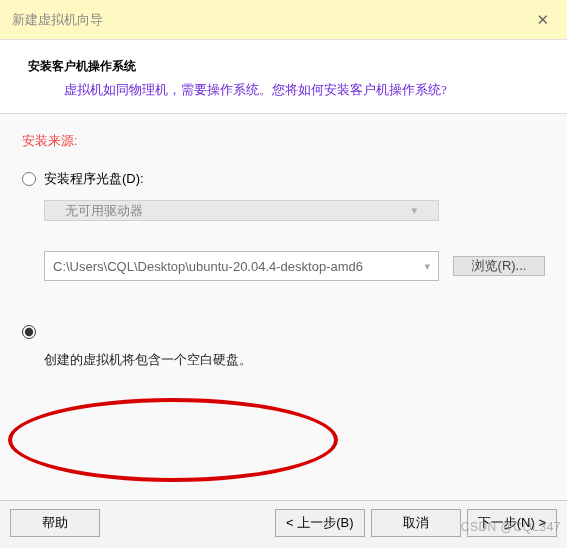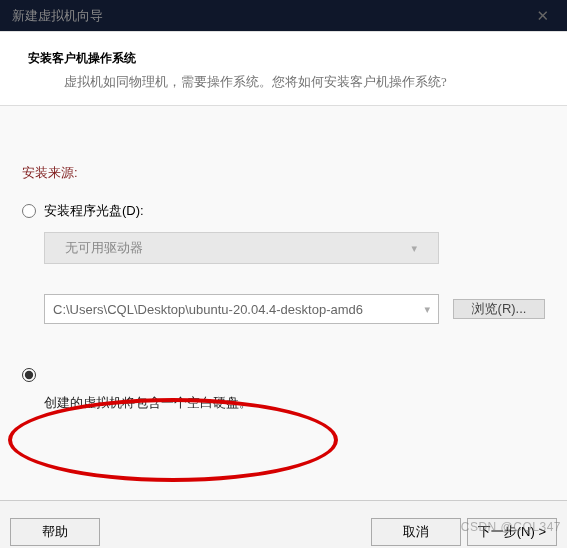--- a/index.html
+++ b/index.html
@@ -7,62 +7,61 @@
       width: 567px;
       height: 548px;
       font-family: "Microsoft YaHei", "Segoe UI", sans-serif;
       font-size: 13px;
       background: #f9f9f9;
       color: #333;
       overflow: hidden;
       position: relative;
     }
     .titlebar {
-      height: 32px;
+      height: 40px;
       display: flex;
       align-items: center;
       justify-content: space-between;
       padding: 0 12px;
       border-bottom: 1px solid #e0e0e0;
-      background: #0f172a;
+      background: #fef9c3;
       color: #888;
       font-size: 13px;
     }
     .close-x { font-size: 15px; color: #666; cursor: pointer; padding: 2px 6px; }
     .header {
       padding: 18px 28px 14px 28px;
       background: #fff;
       border-bottom: 1px solid #ddd;
     }
     .header h1 { font-size: 12px; font-weight: bold; color: #000; }
-    .header p { font-size: 13px; color: #737373; margin-top: 6px; padding-left: 36px; font-family: Liberation Serif, serif; }
+    .header p { font-size: 13px; color: #6d28d9; margin-top: 6px; padding-left: 36px; font-family: Liberation Serif, serif; }
     .content {
       padding: 18px 22px 10px 22px;
     }
     .section-label {
       font-size: 13px;
-      color: #7f1d1d;
+      color: #ef4444;
       margin-bottom: 20px;
-      margin-top: 40px;
     }
     .option-row {
       display: flex;
       align-items: center;
       margin-bottom: 12px;
     }
     .option-row input[type=radio] {
       width: 14px; height: 14px;
       margin-right: 8px;
       accent-color: #333;
     }
     .option-row label { font-size: 13px; color: #000000; }
     .dropdown-disabled {
       margin: 6px 0 30px 22px;
       width: 395px;
-      height: 32px;
+      height: 21px;
       background: #e8e8e8;
       border: 1px solid #d0d0d0;
       display: flex;
       align-items: center;
       justify-content: space-between;
       padding: 0 21px 0 20px;
       color: #888;
       font-size: 13px;
     }
     .chev { color: #aaa; font-size: 11px; }
@@ -107,22 +106,22 @@
     }
     .footer {
       position: absolute;
       bottom: 0;
       left: 0;
       width: 100%;
       height: 48px;
       border-top: 1px solid #ccc;
       background: #f4f4f4;
       display: flex;
-      align-items: flex-end;
-      padding: 2px 10px;
+      align-items: flex-start;
+      padding: 8px 10px;
     }
     .footer .btn {
       height: 28px;
       min-width: 90px;
       background: #f0f0f0;
       border: 1px solid #aaa;
       font-size: 13px;
       cursor: pointer;
       padding: 0 10px;
     }
@@ -177,17 +176,18 @@
     <input type="radio" name="src" checked="" style="">
   </div>
   <div class="desc-text">创建的虚拟机将包含一个空白硬盘。</div>
 </div>
 
 <div class="annot" style="left:8px; top:398px; width:330px; height:84px;"></div>
 
 <div class="footer">
   <button class="btn">帮助</button>
   <div class="spacer"></div>
+  <button class="btn">&lt; 上一步(B)</button>
   <button class="btn">取消</button>
   <button class="btn">下一步(N) &gt;</button>
 </div>
 
 <div class="watermark">CSDN @CQL347</div>
 
 </body></html>

